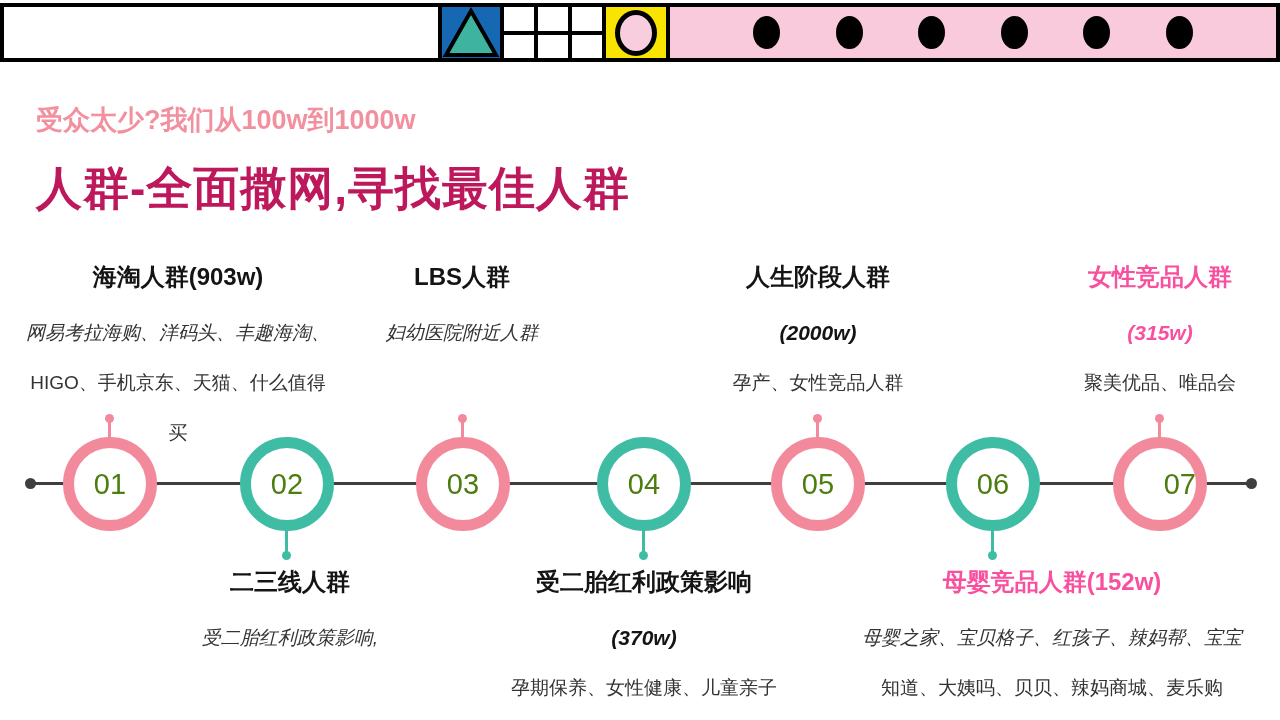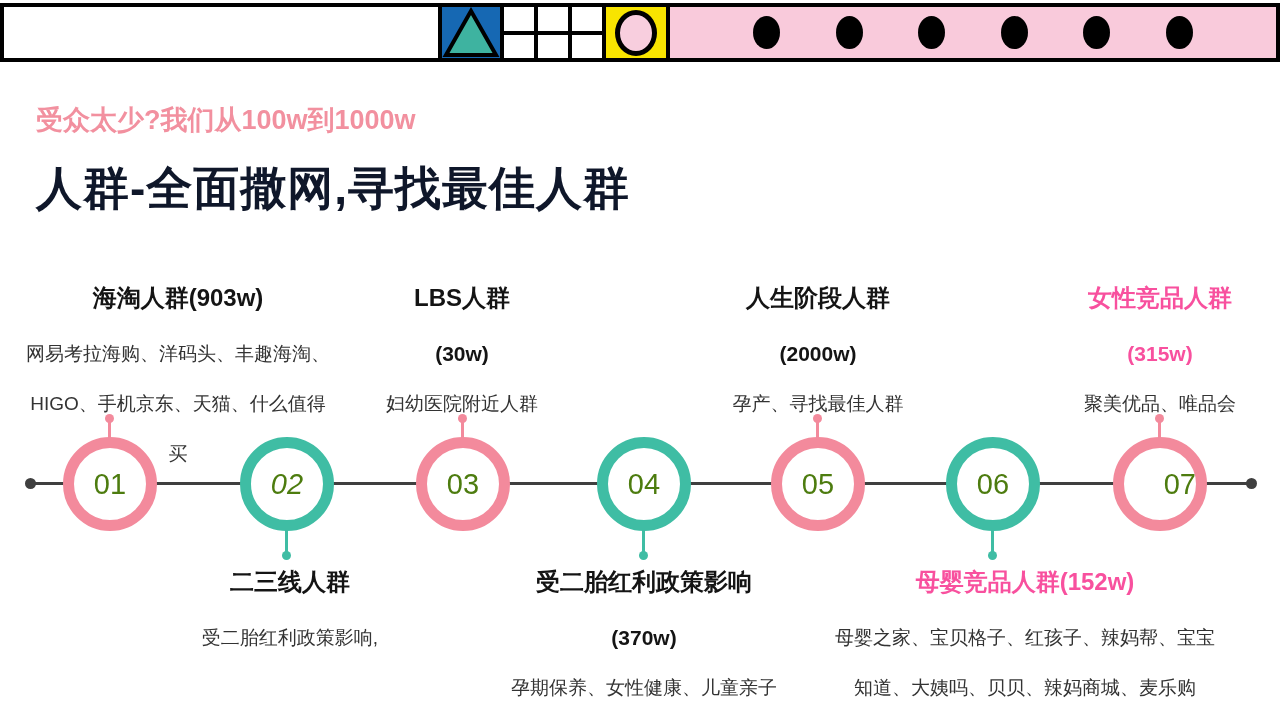--- a/index.html
+++ b/index.html
@@ -14,30 +14,30 @@
   .seg-blue { width:66px; background:#1668b3; display:flex; align-items:flex-end; justify-content:center; }
   .seg-grid { width:106px; background:#000; display:grid; grid-template-columns:1fr 1fr 1fr; grid-template-rows:1fr 1fr; gap:4px; }
   .seg-grid > div { background:#fff; }
   .seg-yellow { width:68px; background:#f8e400; display:flex; align-items:center; justify-content:center; }
   .ring { width:42px; height:46px; border-radius:50%; border:5px solid #000; background:#f8cede; }
   .seg-pink { width:614px; background:#f9cadb; display:flex; align-items:center; justify-content:space-evenly; padding:0 28px; }
   .dot-black { width:27px; height:33px; border-radius:50%; background:#000; }
 
   
   .subtitle { position:absolute; left:36px; top:102px; font-size:27px; font-weight:bold; color:#f2909f; }
-  .main-title { position:absolute; left:36px; top:158px; font-size:46px; font-weight:bold; color:#0f172a; letter-spacing:1px; }
+  .main-title { position:absolute; left:36px; top:158px; font-size:46px; font-weight:bold; color:#be185d; letter-spacing:1px; }
 
   
   .grp { position:absolute; text-align:center; transform:translateX(-50%); }
-  .grp-top { top:282px; }
+  .grp-top { top:261px; }
   .grp-bottom { top:566px; }
   .grp-title { font-size:24px; font-weight:bold; color:#141414; line-height:32px; white-space:nowrap; }
   .grp-count { font-size:21px; font-weight:bold; color:#141414; line-height:28px; }
   .grp-line { font-size:19px; color:#333333; line-height:28px; white-space:nowrap; }
-  .grp-title + .grp-count, .grp-title + .grp-line { margin-top:26px; }
+  .grp-title + .grp-count, .grp-title + .grp-line { margin-top:26px;font-style:italic; }
   .grp-count + .grp-line, .grp-line + .grp-line { margin-top:22px; }
   .accent { color:#f8509e; }
 
   
   .tl-line { position:absolute; left:30px; top:482px; width:1222px; height:3px; background:#3f3f3f; }
   .tl-enddot { position:absolute; top:478px; width:11px; height:11px; border-radius:50%; background:#3f3f3f; }
   .node { position:absolute; top:437px; width:94px; height:94px; border-radius:50%; background:#fff;
           display:flex; align-items:center; justify-content:center; font-size:29px; color:#4d7c0f; }
   .node.pink { border:11px solid #f38a9c; }
   .node.teal { border:11px solid #3fbda4; }
@@ -88,48 +88,47 @@
 
   <div class="grp grp-top" style="left:178px;">
     <div class="grp-title">海淘人群(903w)</div>
     <div class="grp-line">网易考拉海购、洋码头、丰趣海淘、</div>
     <div class="grp-line">HIGO、手机京东、天猫、什么值得</div>
     <div class="grp-line">买</div>
   </div>
 
   <div class="grp grp-top" style="left:462px;">
     <div class="grp-title">LBS人群</div>
-    <div class="grp-count">(30w)</div>
     <div class="grp-line">妇幼医院附近人群</div>
   </div>
 
   <div class="grp grp-top" style="left:818px;">
     <div class="grp-title">人生阶段人群</div>
     <div class="grp-count">(2000w)</div>
-    <div class="grp-line">孕产、寻找最佳人群</div>
+    <div class="grp-line">孕产、女性竞品人群</div>
   </div>
 
   <div class="grp grp-top" style="left:1160px;">
     <div class="grp-title accent">女性竞品人群</div>
     <div class="grp-count accent">(315w)</div>
     <div class="grp-line">聚美优品、唯品会</div>
   </div>
 
   <div class="grp grp-bottom" style="left:290px;">
     <div class="grp-title">二三线人群</div>
     <div class="grp-line">受二胎红利政策影响,</div>
   </div>
 
   <div class="grp grp-bottom" style="left:644px;">
     <div class="grp-title">受二胎红利政策影响</div>
     <div class="grp-count">(370w)</div>
     <div class="grp-line">孕期保养、女性健康、儿童亲子</div>
   </div>
 
-  <div class="grp grp-bottom" style="left:1025px;">
+  <div class="grp grp-bottom" style="left:1052px;">
     <div class="grp-title accent">母婴竞品人群(152w)</div>
     <div class="grp-line">母婴之家、宝贝格子、红孩子、辣妈帮、宝宝</div>
     <div class="grp-line">知道、大姨吗、贝贝、辣妈商城、麦乐购</div>
   </div>
 
   <div class="tl-line"></div>
   <div class="tl-enddot" style="left:25px;"></div>
   <div class="tl-enddot" style="left:1246px;"></div>
 
   <div class="stem up c-pink" style="left:108px;"></div>
@@ -143,21 +142,21 @@
   <div class="stem up c-pink" style="left:816px;"></div>
   <div class="stem-dot up c-pink" style="left:813px;"></div>
   <div class="stem down c-teal" style="left:991px;"></div>
   <div class="stem-dot down c-teal" style="left:988px;"></div>
   <div class="stem up c-pink" style="left:1158px;"></div>
   <div class="stem-dot up c-pink" style="left:1155px;"></div>
 
   <div class="node pink" style="left:63px;">
       <span>01</span>
     </div>
-  <div class="node teal" style="left:240px;font-style:italic;">
+  <div class="node teal" style="left:240px;">
       <span>02</span>
     </div>
   <div class="node pink" style="left:416px;">
       <span>03</span>
     </div>
   <div class="node teal" style="left:597px;">
       <span>04</span>
     </div>
   <div class="node pink" style="left:771px;">
       <span>05</span>

